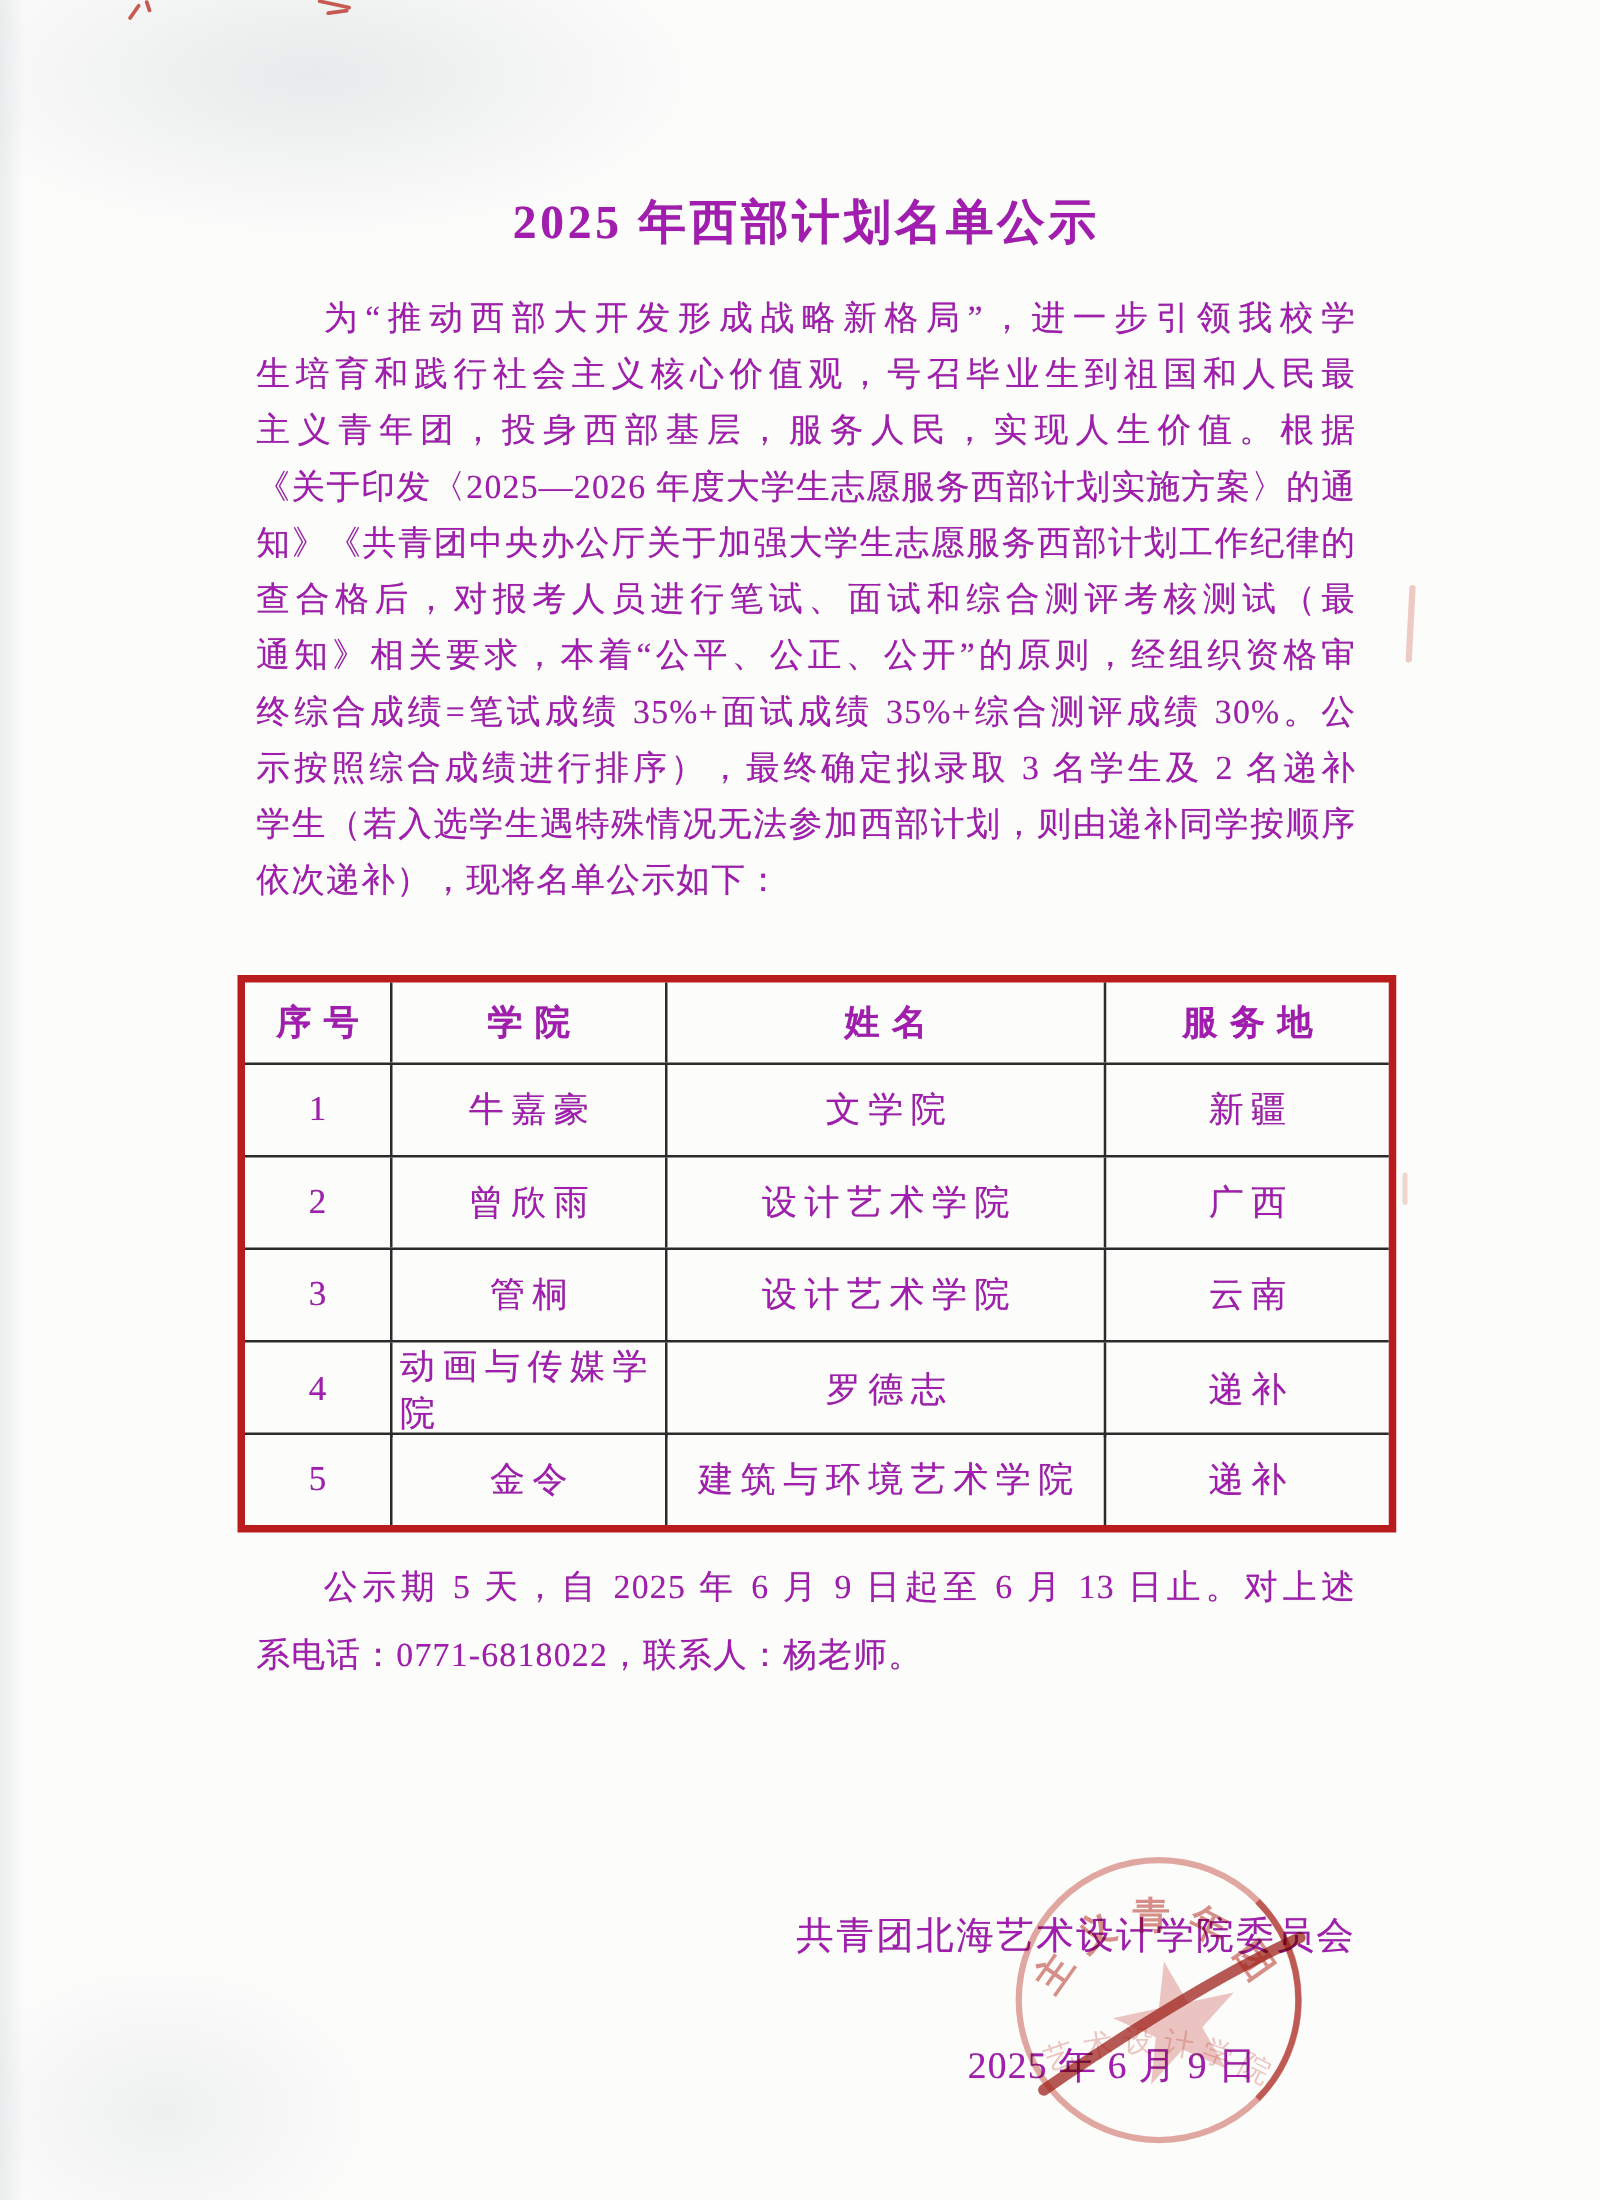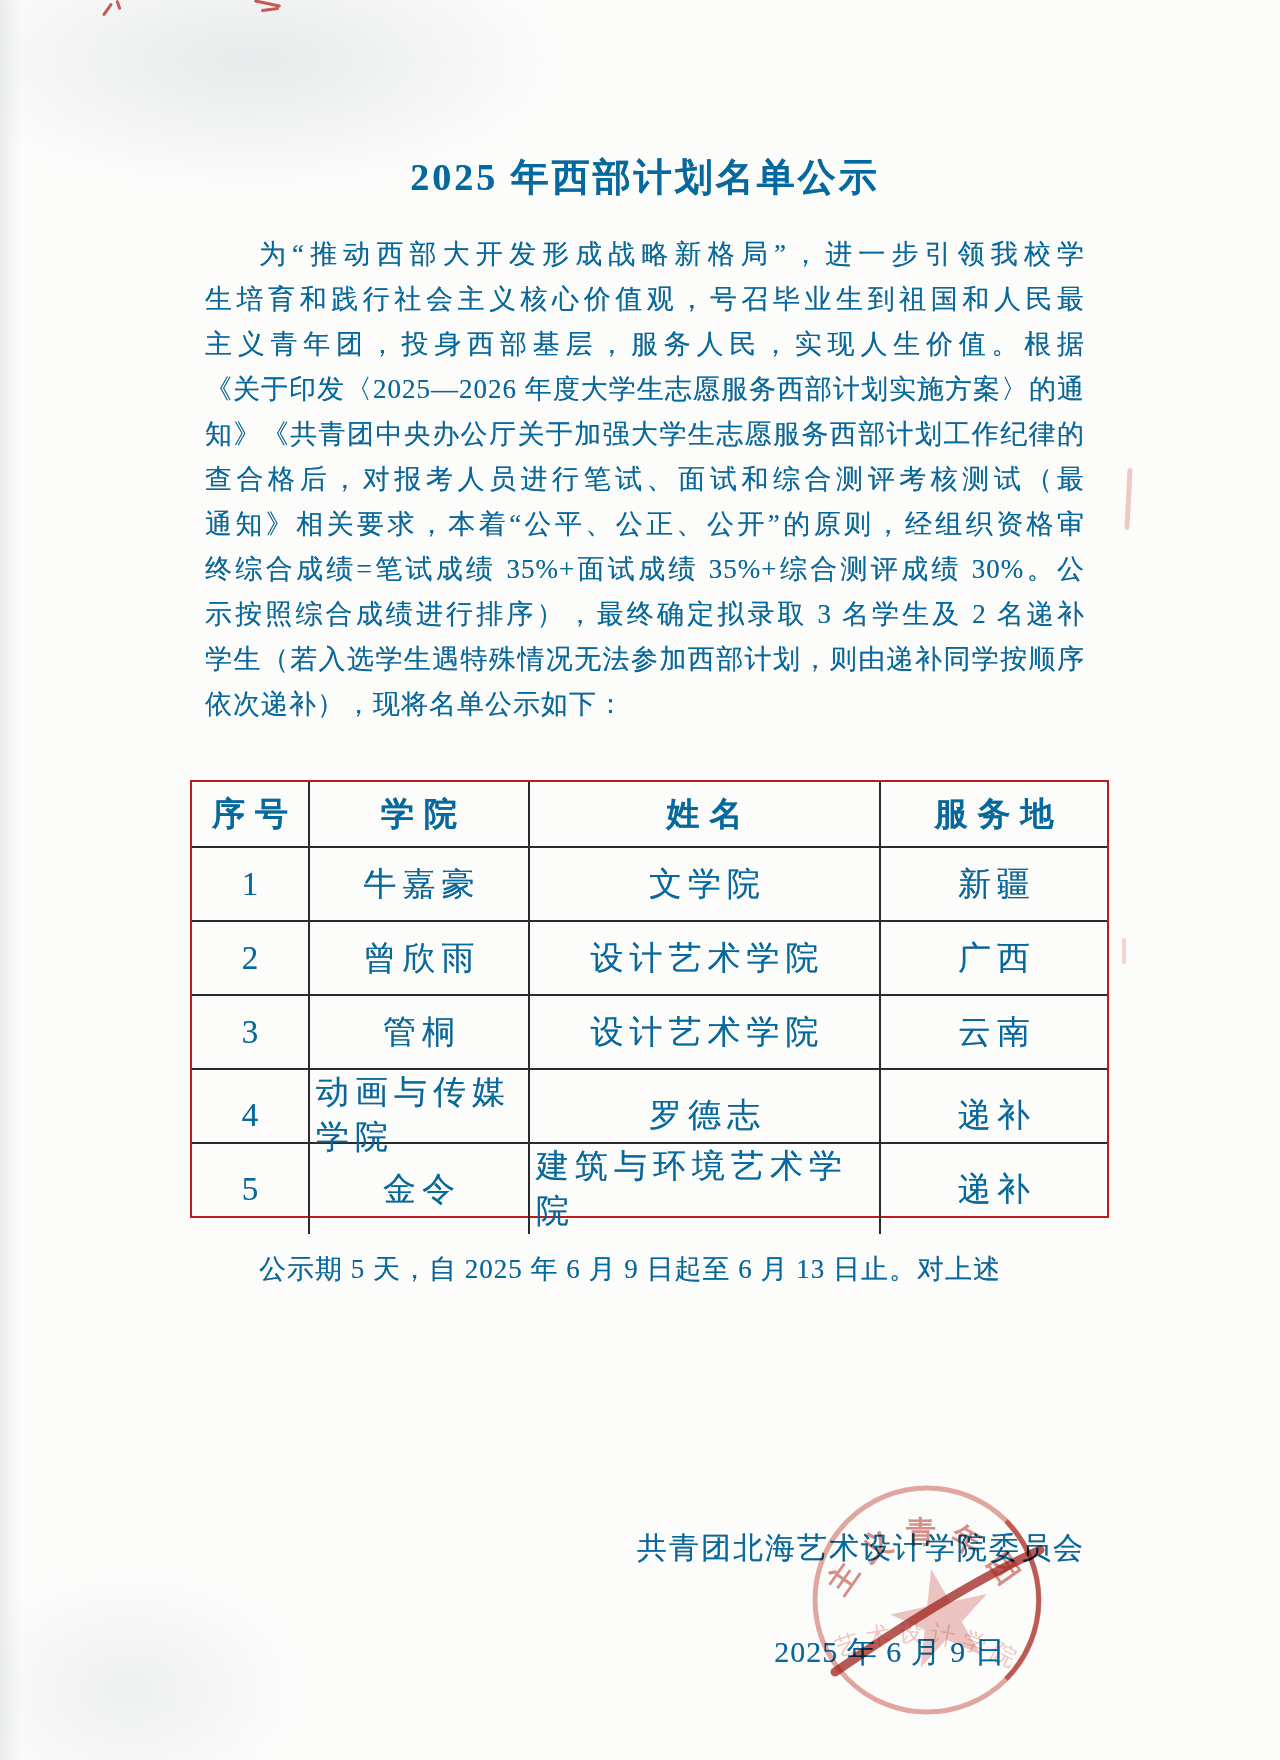--- a/index.html
+++ b/index.html
@@ -1,20 +1,20 @@
 <!DOCTYPE html>
 <html><head>
 <meta charset="utf-8">
 <style>
   html,body{margin:0;padding:0;background:#e8e8e8;}
   #page{
     position:relative;width:1280px;height:1760px;margin:0 auto;
     background:#fcfcfb;overflow:hidden;
     font-family:"Liberation Serif","DejaVu Serif",serif;
-    color:#0369a1;
+    color:#a21caf;
   }
   .soft{text-shadow:0 0 0.6px rgba(40,40,40,0.45);}
   
   .blob{position:absolute;pointer-events:none;}
   .blob.tl{left:-60px;top:-70px;width:620px;height:260px;
     background:radial-gradient(closest-side,rgba(185,192,198,0.30),rgba(185,192,198,0.12) 60%,transparent 100%);}
   .blob.left{left:0;top:0;width:20px;height:1760px;
     background:linear-gradient(90deg,rgba(190,197,203,0.28),transparent);}
   .blob.bl{left:-40px;top:1570px;width:340px;height:240px;
     background:radial-gradient(closest-side,rgba(190,196,202,0.22),transparent 100%);}
@@ -30,21 +30,21 @@
   .para .jline{
     display:block;line-height:45px;height:45px;white-space:nowrap;
     text-align:justify;text-align-last:justify;letter-spacing:1px;
   }
   .para.body-para{top:232px;}
   .para.closing{top:1242px;}
   .para.closing .jline{line-height:55px;height:55px;}
   .para .jline:first-child{text-indent:54px;}
   .para .jline:last-child{text-align-last:left;}
   
-  .rtable{position:absolute;left:190px;top:780px;width:915px;border:2px solid #b91c1c;font-size:33px;}
+  .rtable{position:absolute;left:190px;top:780px;width:915px;border:6px solid #b91c1c;font-size:28px;}
   .tr{display:grid;grid-template-columns:118px 220px 351px 1fr;}
   .tr>div{
     display:flex;align-items:center;justify-content:center;
     border-right:2px solid #2b2b2b;letter-spacing:6px;padding-left:6px;
   }
   .tr>div:last-child{border-right:none;}
   .thead{height:64px;border-bottom:2px solid #2b2b2b;font-weight:600;}
   .thead>div{letter-spacing:10px;padding-left:10px;}
   .tbody .tr{height:72px;}
   .tbody .tr:not(:last-child){border-bottom:2px solid #2b2b2b;}
@@ -127,20 +127,21 @@
         <div style="letter-spacing:0;padding-left:0;">5</div>
         <div>金令</div>
         <div>建筑与环境艺术学院</div>
         <div>递补</div>
       </div>
       </div>
   </div>
 
   <div class="para closing soft">
       <span class="jline">公示期 5 天，自 2025 年 6 月 9 日起至 6 月 13 日止。对上述</span>
+      <span class="jline">系电话：0771-6818022，联系人：杨老师。</span>
     </div>
 
   <div class="signature soft">共青团北海艺术设计学院委员会</div>
   <div class="docdate soft">2025 年 6 月 9 日</div>
 
   <div class="sealwrap">
     <svg width="260" height="260" viewBox="0 0 260 260">
       <defs>
         <path id="sealArcTop" d="M 42,160 A 88,88 0 1 1 218,160" fill="none"></path>
         <path id="sealArcInner" d="M 40,188 Q 130,148 222,202" fill="none"></path>

